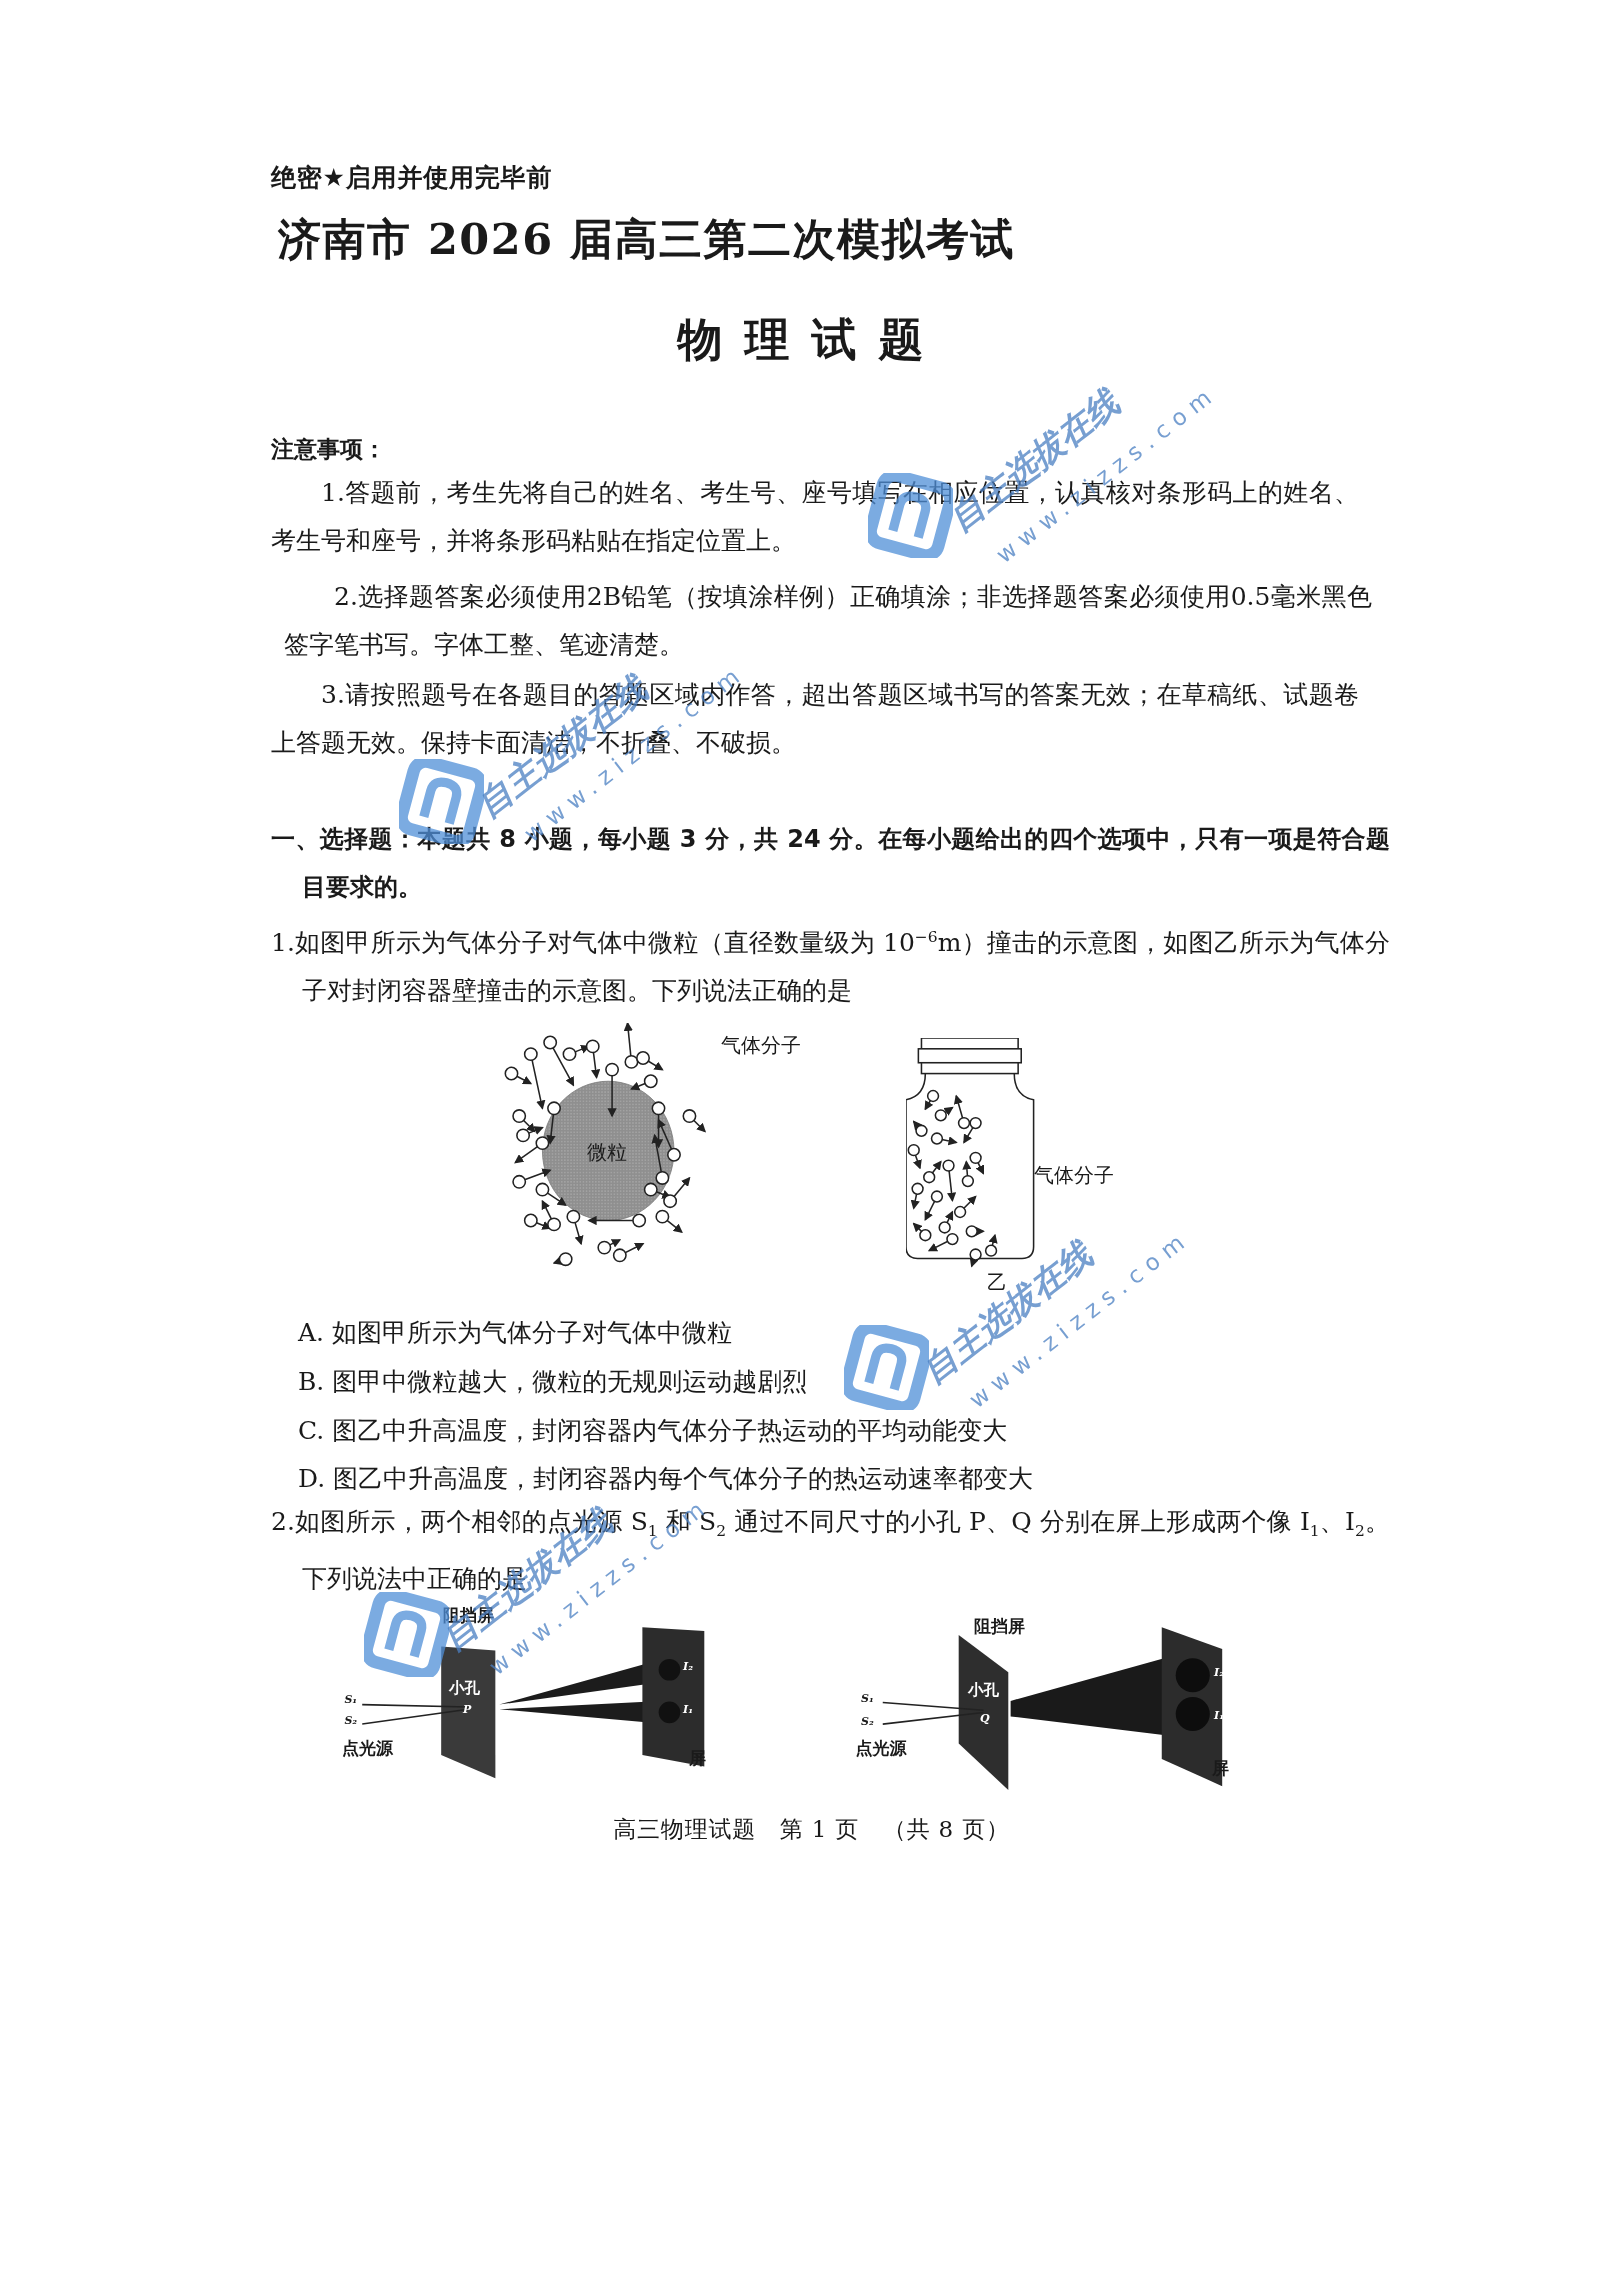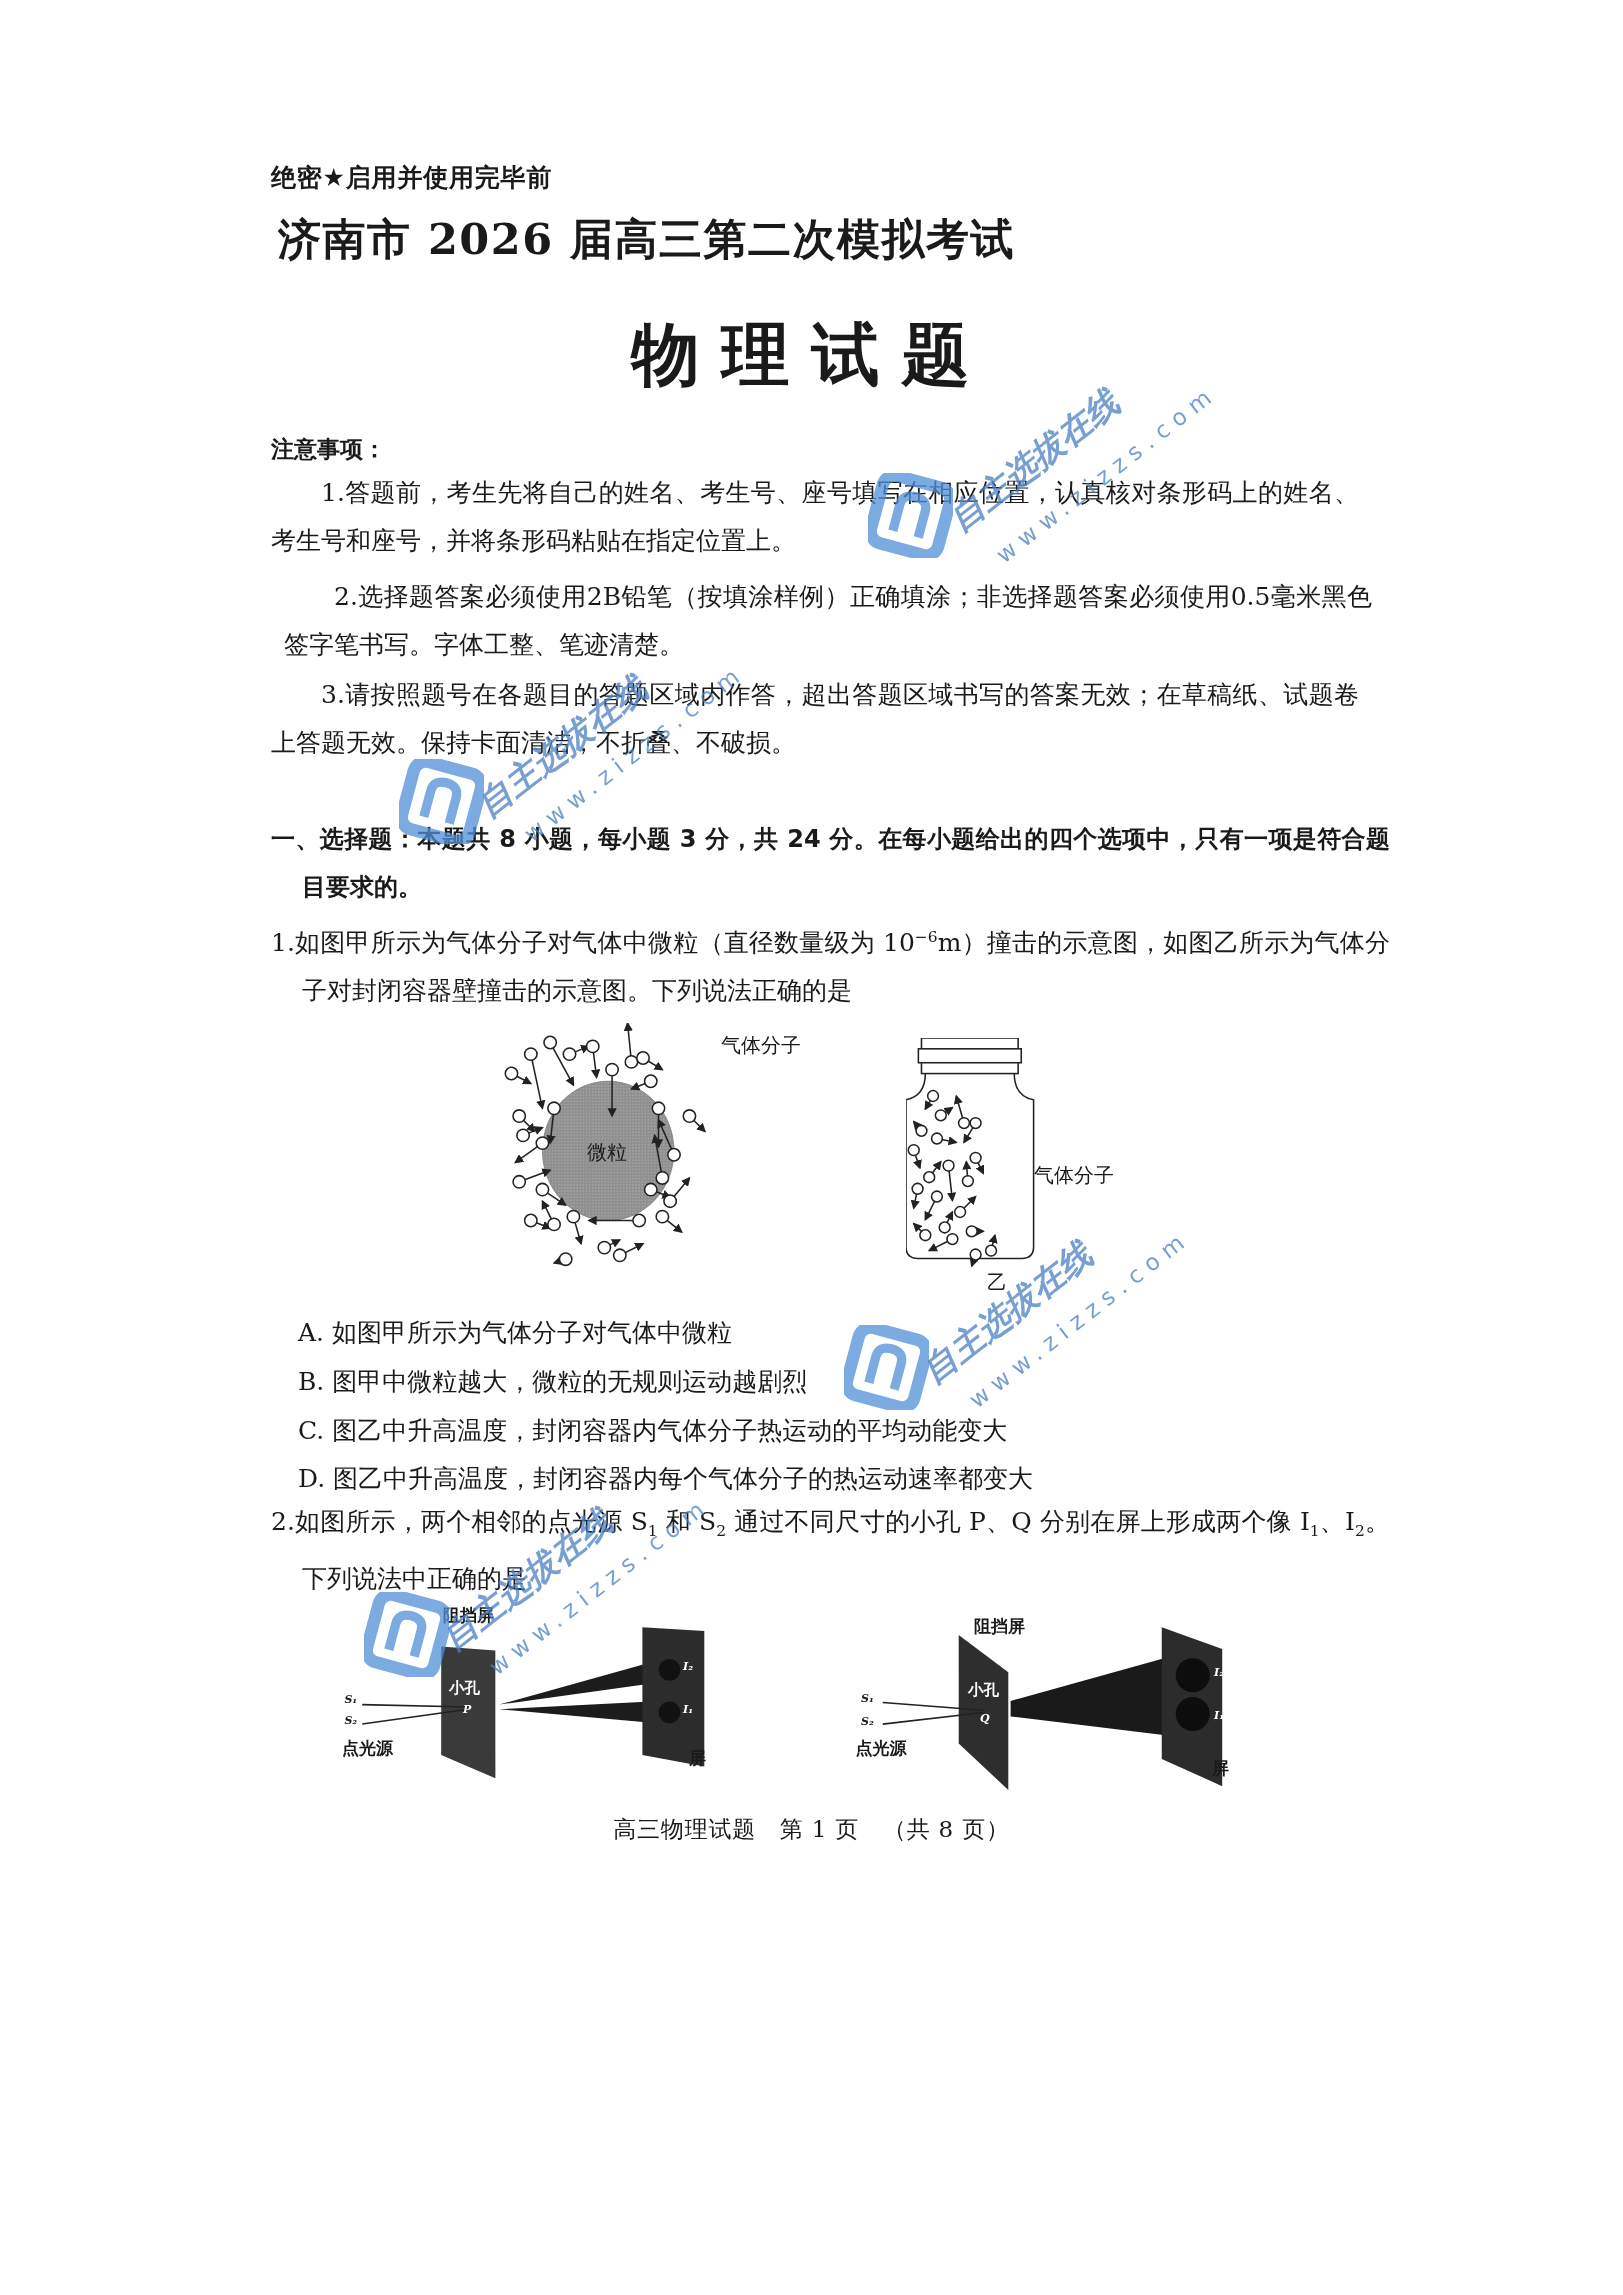--- a/index.html
+++ b/index.html
@@ -1,21 +1,21 @@
 <!DOCTYPE html>
 <html style="font-size:12.4px"><head>
 <meta charset="utf-8">
 <style>
   html, body { margin: 0; padding: 0; background: #ffffff; }
   body { width: 1623px; height: 2295px; position: relative; overflow: hidden;
          font-family: "DejaVu Serif", "Liberation Serif", serif; color: #1a1a1a; }
   .abs { position: absolute; }
   .confidential { left: 271px; top: 161px; font-family: "DejaVu Sans", sans-serif; font-weight: bold; font-size: 25px; letter-spacing: 0.8px; }
   .exam-title { left: 0; width: 1293px; text-align: center; top: 211px; font-weight: bold; font-size: 43px; letter-spacing: 1.5px; }
-  .subject-title { left: 0; width: 1623px; text-align: center; top: 310px; font-family: "DejaVu Sans", sans-serif; font-weight: bold; font-size: 68px; letter-spacing: 22px; }
+  .subject-title { left: 0; width: 1623px; text-align: center; top: 310px; font-family: "DejaVu Sans", sans-serif; font-weight: bold; font-size: 45px; letter-spacing: 22px; }
   .notice-head { left: 271px; top: 434px; font-family: "DejaVu Sans", sans-serif; font-weight: bold; font-size: 23px; }
   .para { left: 271px; width: 1088px; font-size: 25px; line-height: 48px; text-align: justify; }
   .para .indent { display: inline-block; width: 50px; }
   .bold { font-weight: bold; font-family: "DejaVu Sans", sans-serif; }
   .opt { left: 298px; font-size: 25px; line-height: 31px; }
   .hang { padding-left: 31px; text-indent: -31px; }
   sub, sup { font-size: 15.5px; }
   .footer { left: 0; width: 1623px; text-align: center; top: 1814px; font-size: 23px; letter-spacing: 0.8px; }
   .fig-label { font-family: "DejaVu Sans", sans-serif; font-size: 20px; font-weight: bold; text-align: right; }
   .fig-label-sm { font-family: "DejaVu Serif", serif; font-size: 11px; font-style: italic; font-weight: bold; }

